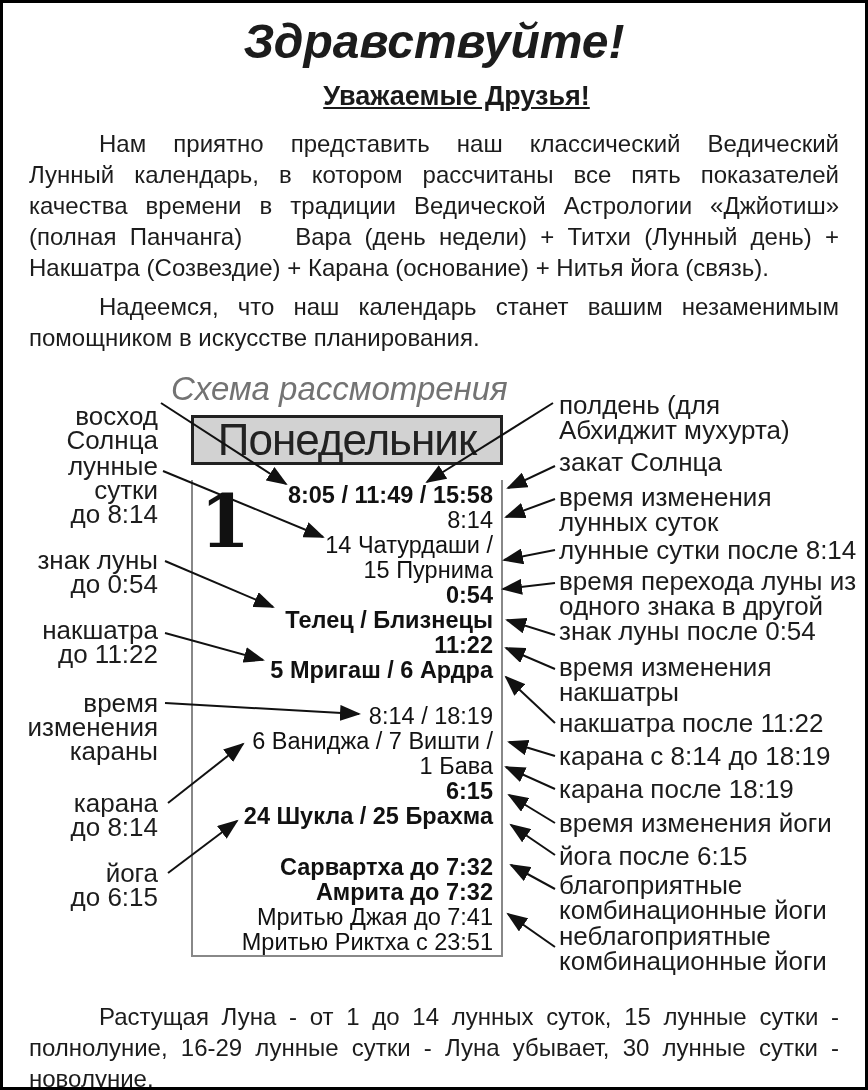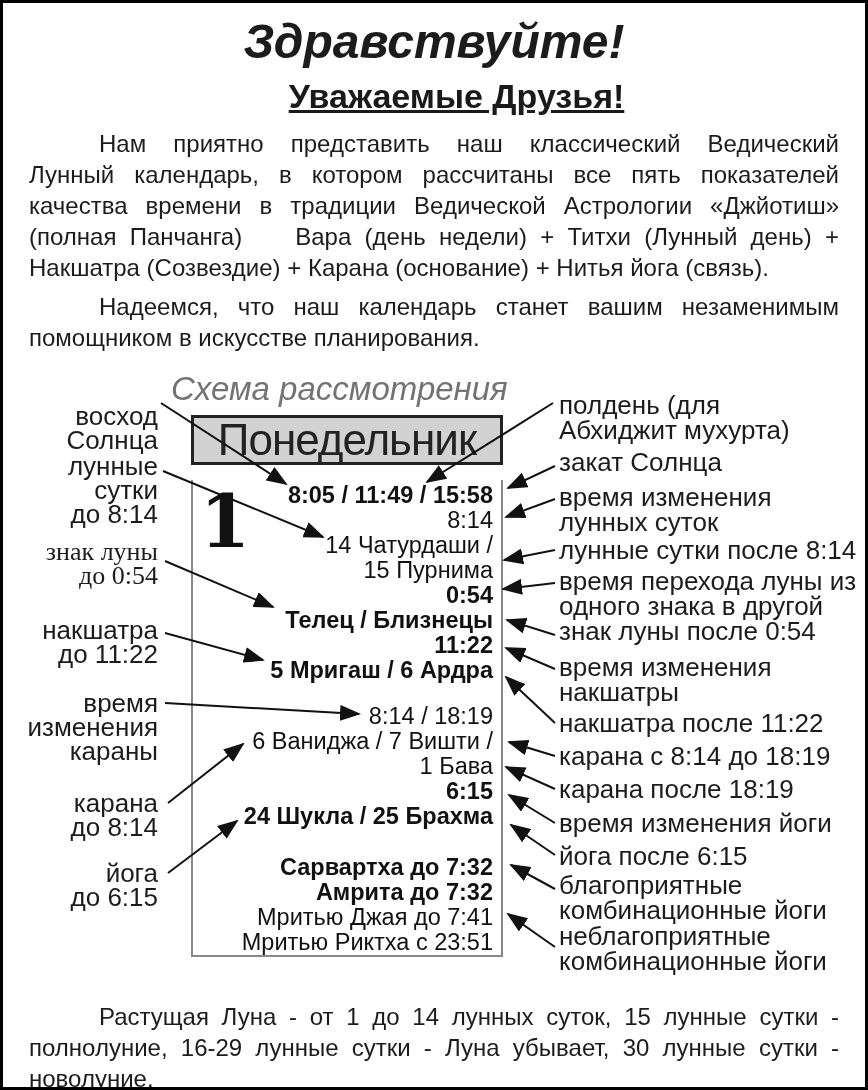--- a/index.html
+++ b/index.html
@@ -19,21 +19,21 @@
     text-align:center;
     font-size:48px;
     line-height:58px;
     font-weight:bold;
     font-style:italic;
     color:#1c1c1c;
   }
   .subtitle{
     margin:10px 0 0 16px;
     text-align:center;
-    font-size:34px;
+    font-size:27px;
     line-height:30px;
     font-weight:bold;
     text-decoration:underline;
     padding-left:29px;
   }
   .para{margin:17px 26px 0 26px;font-size:24px;line-height:31px;color:#1c1c1c;}
   .para2{margin-top:8px;}
   .tline{text-align:justify;text-align-last:justify;}
   .tline-last{text-align:left;text-align-last:left;}
   .tline-first{text-indent:70px;}
@@ -137,21 +137,21 @@
         <div class="cl">Мритью Джая до 7:41</div>
         <div class="cl">Мритью Риктха с 23:51</div>
       </div>
     </div>
 
     <div class="lbl lbl-left" style="top:56px;">восход
 Солнца</div>
     <div class="lbl lbl-left" style="top:106px;">лунные
 сутки
 до 8:14</div>
-    <div class="lbl lbl-left" style="top:192px;font-family:Liberation Serif, serif;">знак луны
+    <div class="lbl lbl-left" style="top:200px;">знак луны
 до 0:54</div>
     <div class="lbl lbl-left" style="top:270px;">накшатра
 до 11:22</div>
     <div class="lbl lbl-left" style="top:343px;">время
 изменения
 караны</div>
     <div class="lbl lbl-left" style="top:443px;">карана
 до 8:14</div>
     <div class="lbl lbl-left" style="top:513px;">йога
 до 6:15</div>

